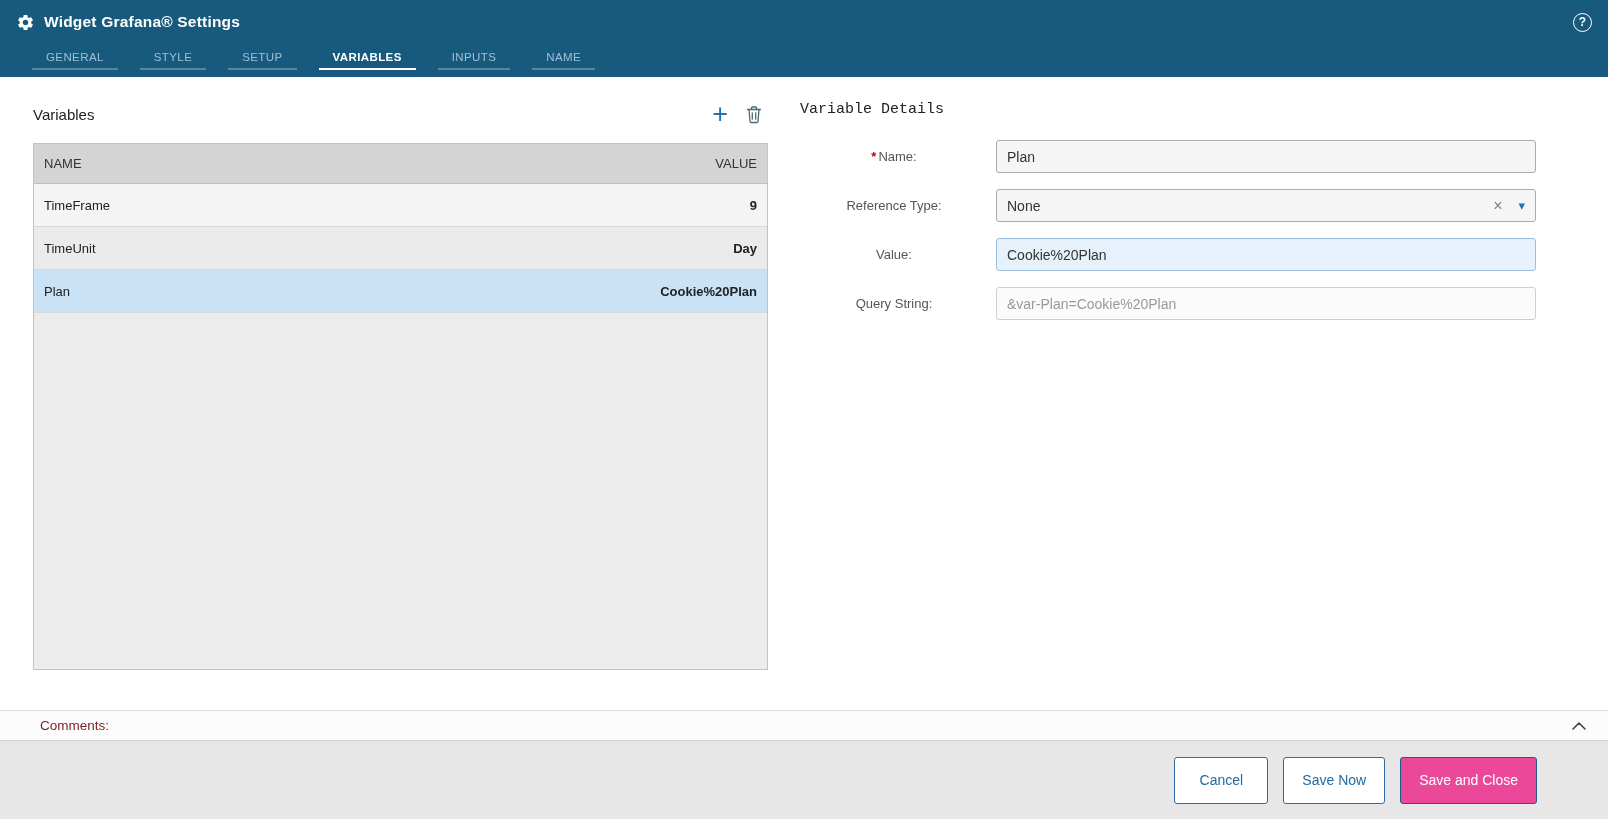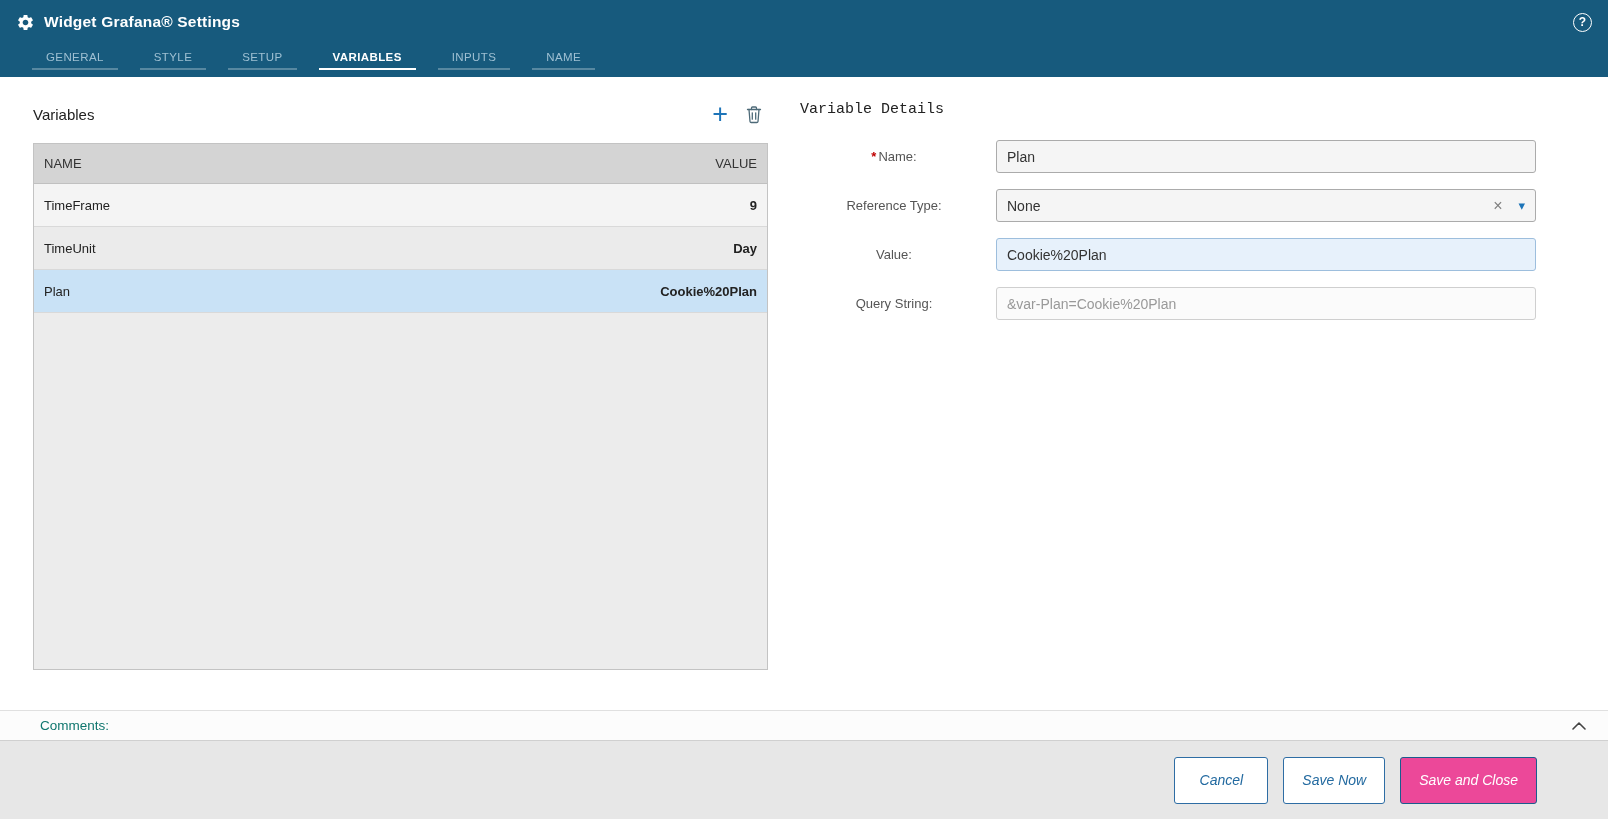--- a/index.html
+++ b/index.html
@@ -77,34 +77,33 @@
   .dd-clear { color: #808080; font-size: 16px; padding: 0 8px; cursor: pointer; }
   .dd-caret { color: #1D74B8; font-size: 13px; padding-left: 8px; cursor: pointer; }
   .input.value-field { background: #E7F1FB; border-color: #9DBEDD; }
   .input.disabled-field { background: #FBFBFB; border-color: #CFCFCF; color: #999; }
 
   
   .comments {
     height: 31px; flex: 0 0 auto; background: #FCFCFC;
     border-top: 1px solid #e0e0e0; border-bottom: 1px solid #d0d0d0;
     display: flex; align-items: center; padding: 0 22px 0 40px;
-    font-size: 13.5px; color: #0f766e; cursor: pointer;
+    font-size: 13.5px; color: #7f1d1d; cursor: pointer;
   }
   .chevron { margin-left: auto; display: flex; align-items: center; cursor: pointer; }
 
   
   .footer {
     flex: 1; background: #E7E7E7; display: flex; align-items: center;
     justify-content: flex-end; gap: 15px; padding-right: 71px;
   }
   .btn {
     height: 47px; min-width: 94px; padding: 0 18px; border-radius: 3px; font-size: 14px;
     border: 1px solid #2E6DA4; background: #fff; color: #236AA0; cursor: pointer;
     font-family: "Liberation Sans", sans-serif;
-    font-style: italic;
   }
   .btn.primary { background: #ec4899; border-color: #1B5C8D; color: #fff; }
 </style>
 </head>
 <body>
 
 <div class="app">
 
   <div class="titlebar">
     <span class="gear">

